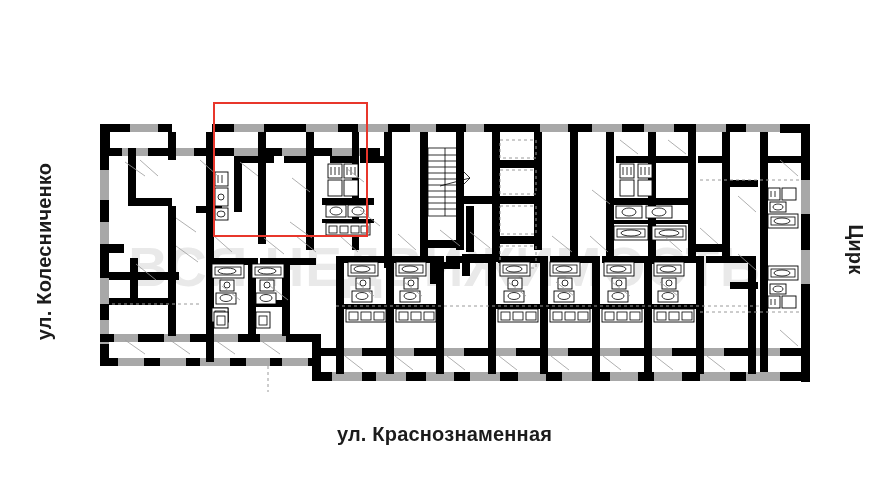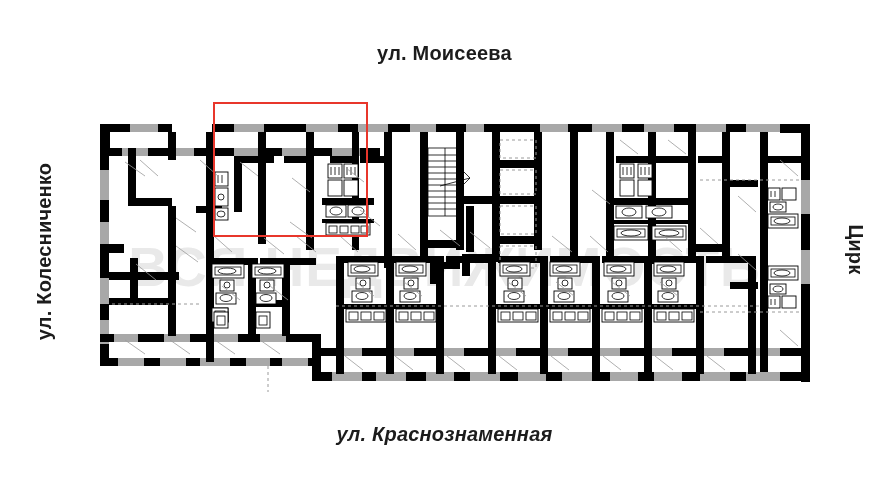--- a/index.html
+++ b/index.html
@@ -3,21 +3,21 @@
 <meta charset="utf-8">
 <style>
   html,body{margin:0;padding:0;background:#ffffff;}
   body{width:889px;height:500px;overflow:hidden;
        font-family:"Liberation Sans","DejaVu Sans",sans-serif;color:#1a1a1a;}
   #plan-root{position:relative;width:889px;height:500px;background:#fff;}
 
   .street-label{position:absolute;font-size:20px;font-weight:700;color:#1c1c1c;
                 letter-spacing:.2px;white-space:nowrap;}
   #label-top{left:0;right:0;top:42px;text-align:center;}
-  #label-bottom{left:0;right:0;top:423px;text-align:center;font-style:italic;}
+  #label-bottom{left:0;right:0;top:423px;text-align:center;}
   #label-left{left:-56px;top:240px;width:200px;text-align:center;
               transform:rotate(-90deg);transform-origin:center center;}
   #label-right{left:775px;top:238px;width:160px;text-align:center;
                transform:rotate(90deg);transform-origin:center center;}
 
   #watermark{position:absolute;left:0;top:232px;width:889px;height:70px;
              display:flex;align-items:center;justify-content:center;
              font-size:55px;font-weight:700;color:#e9e9e9;letter-spacing:1px;
              white-space:nowrap;pointer-events:none;user-select:none;}
 
@@ -29,21 +29,20 @@
   .door{stroke:#9a9a9a;stroke-width:.8;fill:none;}
   .dash{stroke:#9a9a9a;stroke-width:1;stroke-dasharray:3 3;fill:none;}
   .stair{stroke:#000;stroke-width:.8;fill:none;}
   .hl{fill:none;stroke:#e8362b;stroke-width:2;}
 </style>
 </head>
 <body>
 
 <div id="plan-root">
 
-  <div class="street-label" id="label-top">ул. Моисеева</div>
   <div class="street-label" id="label-bottom">ул. Краснознаменная</div>
   <div class="street-label" id="label-left">ул. Колесниченко</div>
   <div class="street-label" id="label-right">Цирк</div>
 
   <div id="watermark" style="color: rgb(233, 233, 233);">ВСЯ НЕДВИЖИМОСТЬ</div>
 
   <svg id="floorplan-svg" viewBox="0 0 889 500">
 
     <g>
 

